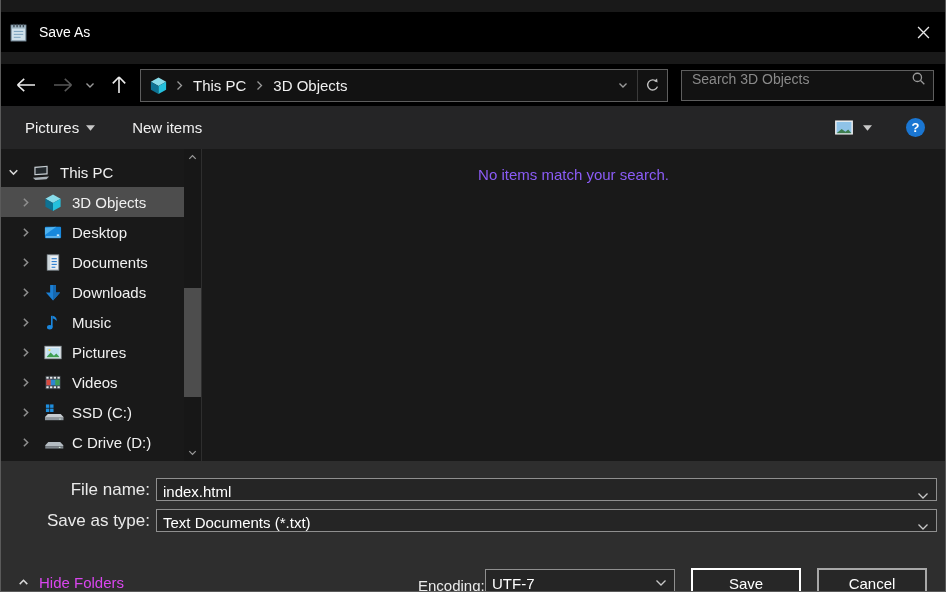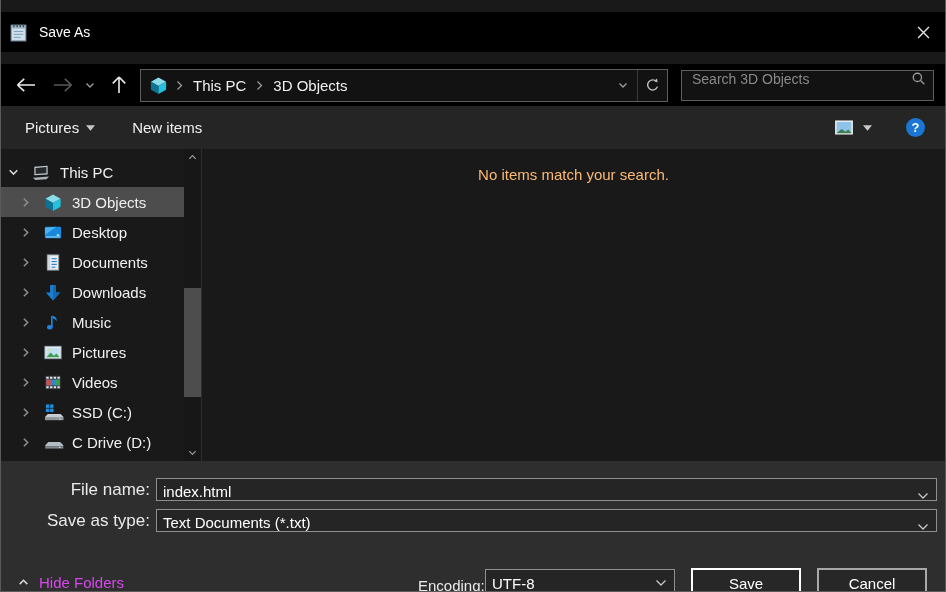--- a/index.html
+++ b/index.html
@@ -87,21 +87,21 @@
   .tree-row .tree-icon{ width:22px; height:20px; display:flex; align-items:center; margin-right:7px; }
   .tree-row .tree-label{ overflow:hidden; }
   .scrollbar{ width:17px; display:flex; flex-direction:column; background:#171717; }
   .sb-btn{ height:17px; display:flex; align-items:center; justify-content:center; }
   .sb-track{ flex:1; position:relative; }
   .sb-thumb{ position:absolute; top:122px; left:0; width:17px; height:109px; background:#4d4d4d; }
   .mainpane{
     flex:1; border-left:1px solid #2e2e2e;
     display:flex; justify-content:center; align-items:flex-start; padding-top:17px;
   }
-  .empty-msg{ font-size:15px; color:#fdba74; }
+  .empty-msg{ font-size:15px; color:#8b5cf6; }
   
   .fields{ height:83px; background:#2e2e2e; position:relative; }
   .frow{ position:absolute; left:0; right:8px; display:flex; align-items:center; }
   .frow.r1{ top:17px; } .frow.r2{ top:48px; }
   .flabel{ width:155px; text-align:right; font-size:17px; color:#eaeaea; padding-right:6px; flex:none; }
   .combo{
     flex:1; height:23px; background:#252525; border:1px solid #8f8f8f;
     display:flex; align-items:flex-end; overflow:hidden;
   }
   .combo .combo-text, .combo input{
@@ -499,21 +499,21 @@
     <div class="hide-folders">
       <span class="chev-up">
           <svg width="13" height="13" viewBox="0 0 12 12">
             <polyline points="2.5,7.5 6,4 9.5,7.5" fill="none" stroke="#d8d8d8" stroke-width="1.4"></polyline>
           </svg>
         </span>
       <span>Hide Folders</span>
     </div>
     <span class="enc-label">Encoding:</span>
     <div class="combo enc-combo">
-      <span class="combo-text">UTF-8</span>
+      <span class="combo-text">UTF-7</span>
       <span class="dd">
           <svg width="12" height="8" viewBox="0 0 12 8">
             <polyline points="1.5,1.5 6,6 10.5,1.5" fill="none" stroke="#c8c8c8" stroke-width="1.3"></polyline>
           </svg>
         </span>
     </div>
     <div class="btn btn-cancel">
         <span>Cancel</span>
       </div>
     <div class="btn btn-save">

